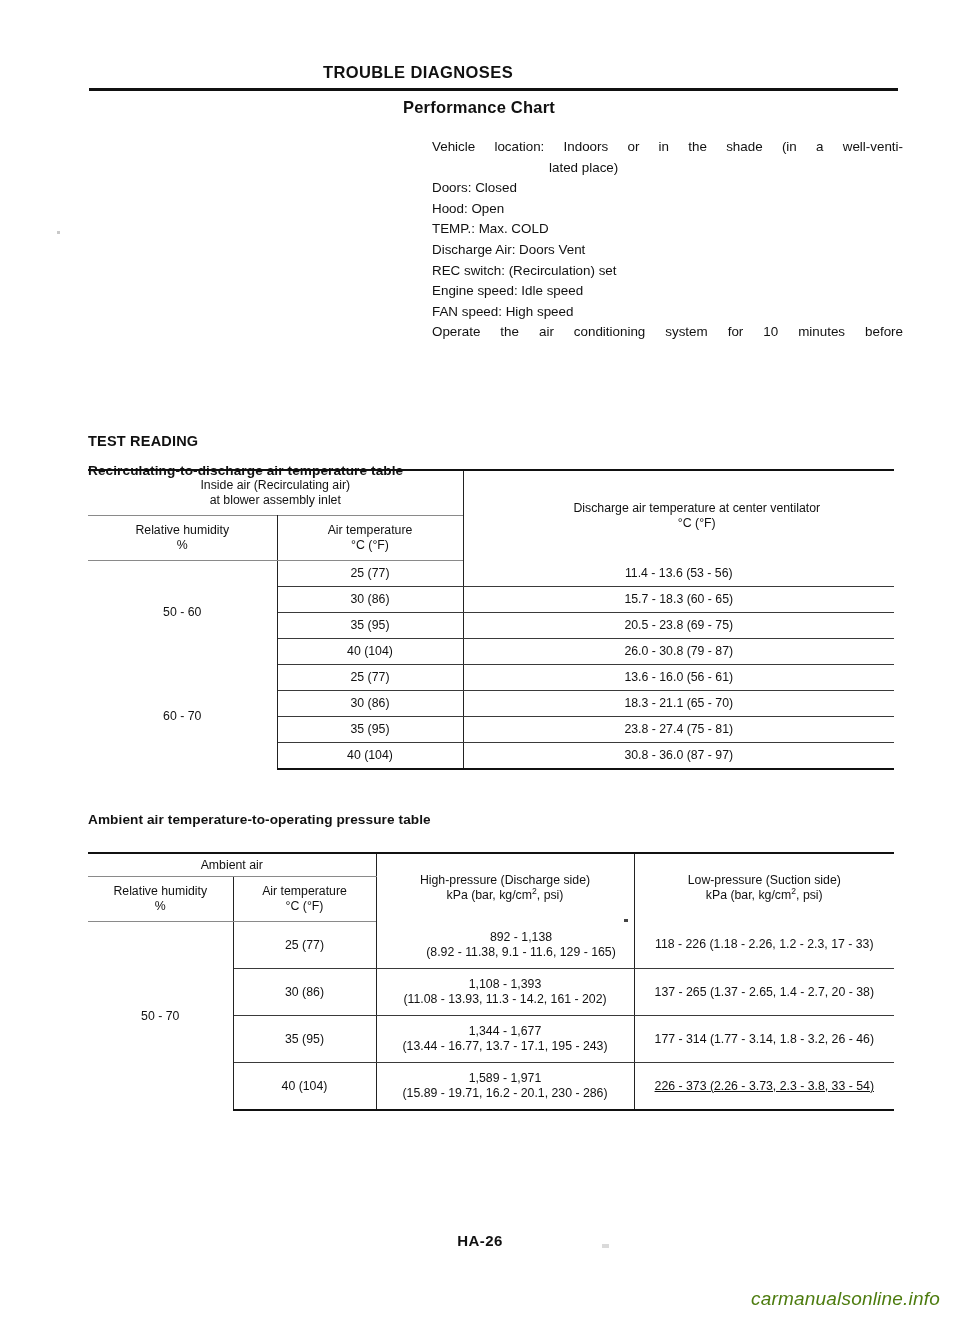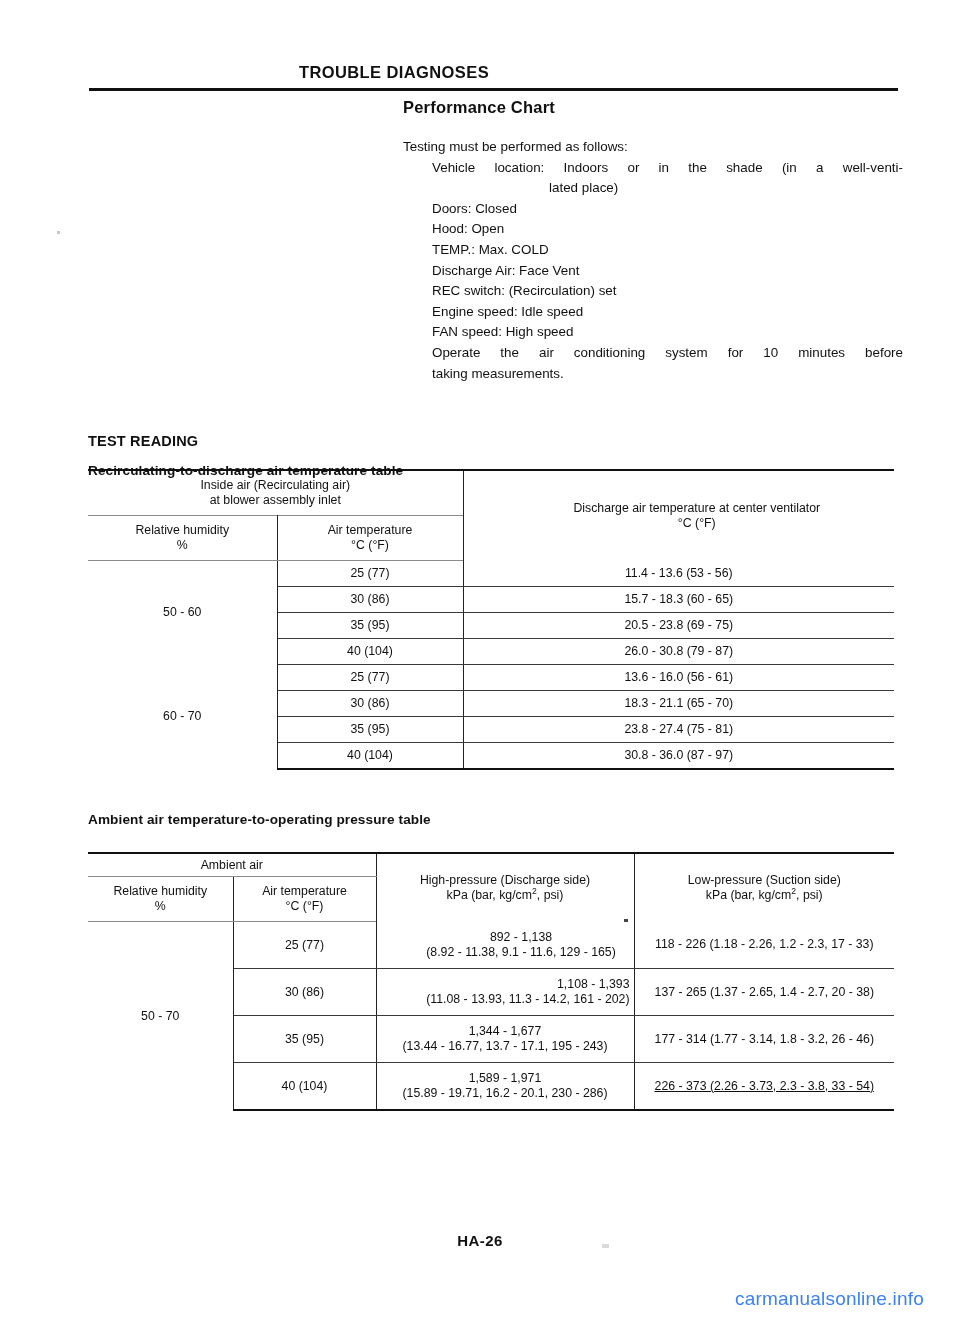--- a/index.html
+++ b/index.html
@@ -21,20 +21,21 @@
     inset: 0;
   }
 
   
   .page-header {
     position: absolute;
     left: 0;
     top: 62px;
     width: 788px;
     text-align: center;
+    padding-left: 24px;
   }
   .page-header .title {
     font-size: 16.5px;
     font-weight: bold;
     letter-spacing: 0.4px;
     line-height: 20px;
   }
   .header-rule {
     position: absolute;
     left: 89px;
@@ -144,25 +145,26 @@
     left: 0;
     top: 1232px;
     width: 960px;
     text-align: center;
     font-size: 15px;
     font-weight: bold;
     letter-spacing: 0.4px;
   }
   .watermark {
     position: absolute;
-    right: 36px;
+    right: 20px;
     top: 1288px;
     font-size: 19px;
-    color: #3b82f6;
+    color: #4d7c0f;
     letter-spacing: 0.2px;
+    font-style: italic;
   }
 
   
   .speck {
     position: absolute;
     background: #c9c9c9;
   }
   #speck-left  { left: 57px; top: 231px; width: 3px; height: 3px; }
   #speck-dot   { left: 624px; top: 919px; width: 4px; height: 3px; background:#444; }
   #speck-foot  { left: 602px; top: 1244px; width: 7px; height: 4px; background:#dadada; }
@@ -173,33 +175,31 @@
 <div class="page">
 
   <div class="page-header">
     <div class="title">TROUBLE DIAGNOSES</div>
   </div>
   <div class="header-rule"></div>
 
   <div class="intro">
     <div class="section-title">Performance Chart</div>
 
-    <div class="body-line">Testing must be performed as follows:</div>
 
     <div class="body-line justified indent-1">Vehicle location: Indoors or in the shade (in a well-venti-</div>
     <div class="body-line cont-line">lated place)</div>
     <div class="body-line indent-1">Doors: Closed</div>
     <div class="body-line indent-1">Hood: Open</div>
     <div class="body-line indent-1">TEMP.: Max. COLD</div>
-    <div class="body-line indent-1">Discharge Air: Face Vent</div>
+    <div class="body-line indent-1">Discharge Air: Doors Vent</div>
     <div class="body-line indent-1">REC switch: (Recirculation) set</div>
     <div class="body-line indent-1">Engine speed: Idle speed</div>
     <div class="body-line indent-1">FAN speed: High speed</div>
     <div class="body-line justified indent-1">Operate the air conditioning system for 10 minutes before</div>
-    <div class="body-line indent-1">taking measurements.</div>
   </div>
 
   <div class="reading-head">TEST READING</div>
   <div class="table-caption" id="caption-1">Recirculating-to-discharge air temperature table</div>
 
   <table class="data-table" id="table-1">
     <colgroup>
       <col style="width:189px">
       <col style="width:186px">
       <col style="width:431px">
@@ -300,21 +300,21 @@
         <td class="vline-r" rowspan="4" style="height:184px;">50 - 70</td>
         <td class="hline vline-r" style="height:46px;">25 (77)</td>
         <td class="hline two-line" style="height:46px;padding-left:36px;">
           <div>892 - 1,138</div>
           <div>(8.92 - 11.38, 9.1 - 11.6, 129 - 165)</div>
         </td>
         <td class="hline vline-l" style="height:46px;">118 - 226 (1.18 - 2.26, 1.2 - 2.3, 17 - 33)</td>
       </tr>
       <tr>
         <td class="hline vline-r" style="height:46px;">30 (86)</td>
-        <td class="hline two-line" style="height:46px;text-align:right;">
+        <td class="hline two-line" style="height:46px;">
           <div>1,108 - 1,393</div>
           <div>(11.08 - 13.93, 11.3 - 14.2, 161 - 202)</div>
         </td>
         <td class="hline vline-l" style="height:46px;">137 - 265 (1.37 - 2.65, 1.4 - 2.7, 20 - 38)</td>
       </tr>
       <tr>
         <td class="hline vline-r" style="height:46px;">35 (95)</td>
         <td class="hline two-line" style="height:46px;margin-left:22px;">
           <div>1,344 - 1,677</div>
           <div>(13.44 - 16.77, 13.7 - 17.1, 195 - 243)</div>

